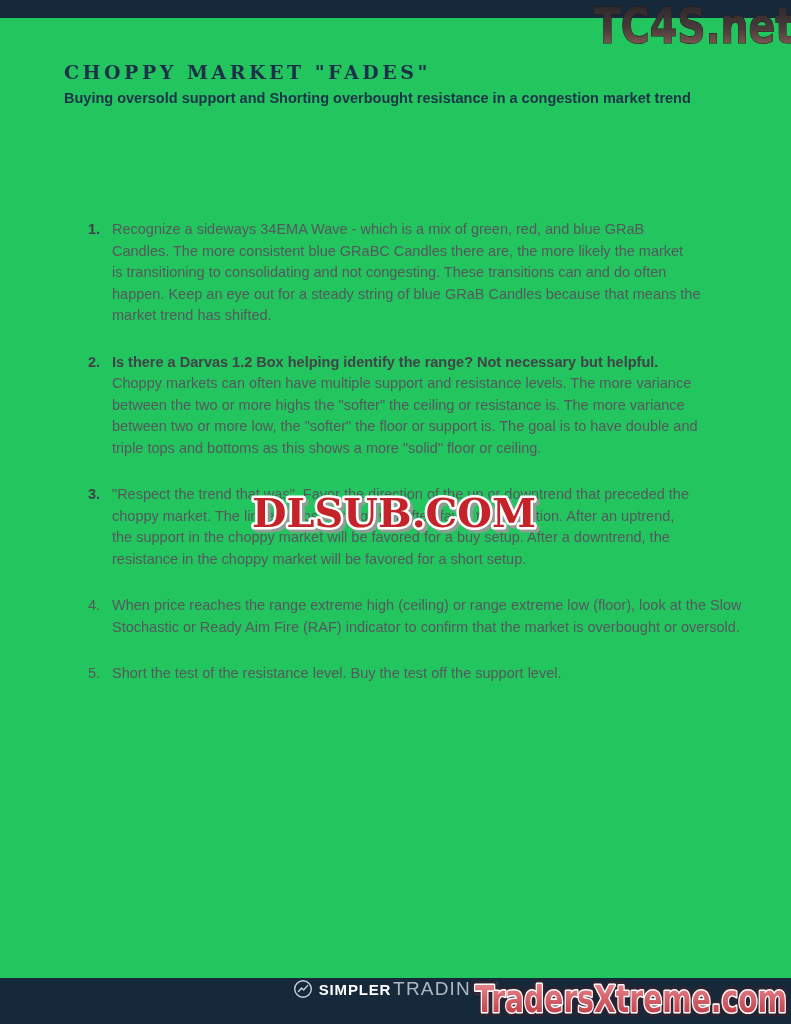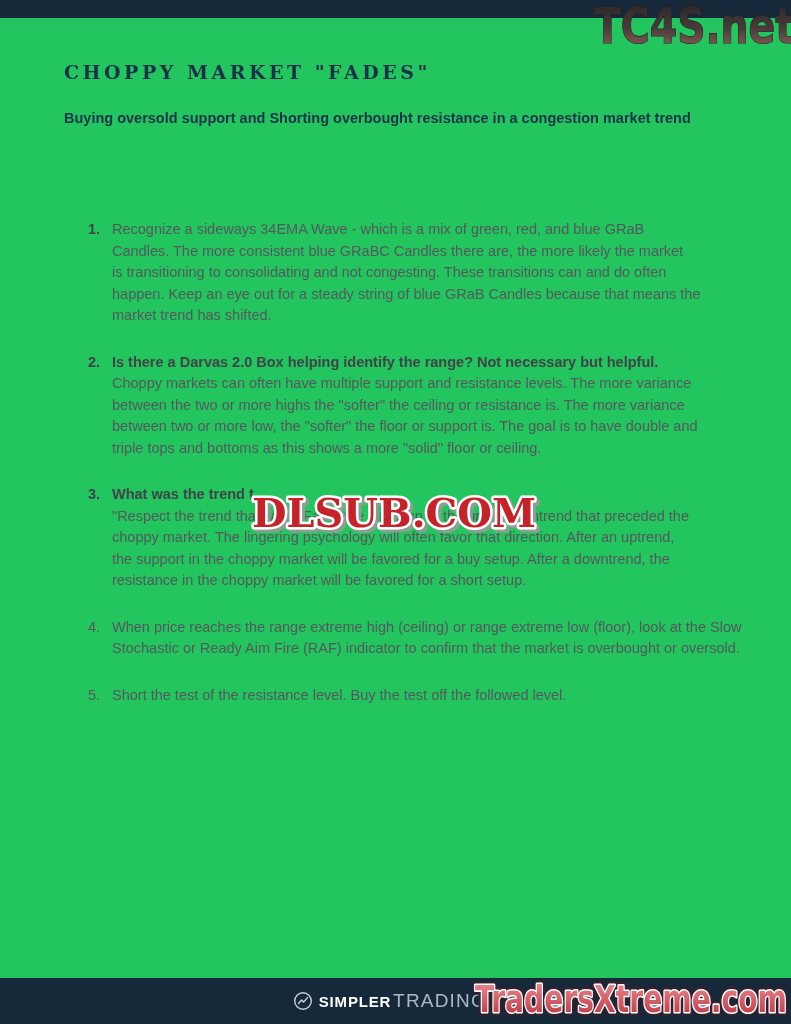--- a/index.html
+++ b/index.html
@@ -11,35 +11,35 @@
 
   .wm{position:absolute;pointer-events:none;}
   .wm-tc4s{top:-2px;right:-6px;}
   .wm-dlsub{top:490px;left:244px;}
   .wm-traders{top:974px;right:-4px;}
 
   .title{position:absolute;top:61px;left:64px;margin:0;
          font-family:"DejaVu Serif",serif;font-weight:bold;font-size:19px;line-height:22px;
          letter-spacing:3.5px;color:#1c3149;white-space:nowrap;}
   .subtitle{position:absolute;top:90px;left:64px;font-weight:bold;font-size:14.5px;
-            line-height:17px;color:#1d3349;white-space:nowrap;margin-top:20px;}
+            line-height:17px;color:#1d3349;white-space:nowrap;}
 
   .intro{position:absolute;top:129px;left:64px;width:680px;margin:0;
          font-size:15px;line-height:21.5px;color:#56585d;white-space:pre-line;}
 
   .list{position:absolute;top:219px;left:88px;width:676px;list-style:none;margin:0;padding:0;}
   .item{display:flex;margin-bottom:25px;font-size:14.5px;line-height:21.5px;color:#56585d;}
   .item .num{flex:0 0 24px;}
   .item .content{flex:1 1 auto;max-width:652px;}
   .item .heading{white-space:pre-line;}
   .item .body{white-space:pre-line;}
   .item.bold-item .num,.item.bold-item .heading{font-weight:bold;color:#414348;}
 
   .footer{position:absolute;left:0;top:978px;width:791px;height:46px;background:#16293b;
-          display:flex;align-items:center;justify-content:center;}
+          display:flex;align-items:flex-start;justify-content:center;}
   .brand{display:flex;align-items:center;gap:6px;}
   .brand .b1{color:#ffffff;font-weight:bold;font-size:15px;letter-spacing:0.8px;}
   .brand .b2{color:#aeb8c2;font-weight:300;font-size:19px;letter-spacing:1.2px;margin-left:-4px;}
   .brand .reg{color:#aeb8c2;font-size:7px;vertical-align:super;position:relative;top:-5px;}
 </style>
 </head>
 <body>
 
 <div class="page">
 
@@ -68,48 +68,47 @@
         <div class="body">Recognize a sideways 34EMA Wave  - which is a mix of green, red, and blue GRaB
 Candles. The more consistent blue GRaBC Candles there are, the more likely the market
 is transitioning to consolidating and not congesting. These transitions can and do often
 happen. Keep an eye out for a steady string of blue GRaB Candles because that means the
 market trend has shifted.</div>
       </div>
     </li>
     <li class="item bold-item">
       <span class="num">2.</span>
       <div class="content">
-        <div class="heading">Is there a Darvas 2.0 Box helping identify the range? Not necessary but helpful.</div>
+        <div class="heading">Is there a Darvas 1.2 Box helping identify the range? Not necessary but helpful.</div>
         <div class="body">Choppy markets can often have multiple support and resistance levels. The more variance
 between the two or more highs the "softer" the ceiling or resistance is. The more variance
 between two or more low, the "softer" the floor or support is. The goal is to have double and
 triple tops and bottoms as this shows a more "solid" floor or ceiling.</div>
       </div>
     </li>
     <li class="item bold-item">
       <span class="num">3.</span>
       <div class="content">
-        <div class="heading">What was the trend t</div>
         <div class="body">"Respect the trend that was". Favor the direction of the up or downtrend that preceded the
 choppy market. The lingering psychology will often favor that direction. After an uptrend,
 the support in the choppy market will be favored for a buy setup. After a downtrend, the
 resistance in the choppy market will be favored for a short setup.</div>
       </div>
     </li>
     <li class="item">
       <span class="num">4.</span>
       <div class="content">
         <div class="body">When price reaches the range extreme high (ceiling) or range extreme low (floor), look at the Slow
 Stochastic or Ready Aim Fire (RAF) indicator to confirm that the market is overbought or oversold.</div>
       </div>
     </li>
     <li class="item">
       <span class="num">5.</span>
       <div class="content">
-        <div class="body">Short the test of the resistance level. Buy the test off the followed level.</div>
+        <div class="body">Short the test of the resistance level. Buy the test off the support level.</div>
       </div>
     </li>
   </ol>
 
   <svg class="wm wm-dlsub" width="300" height="48" viewBox="0 0 300 48">
     <defs>
       <filter id="fDlsub" x="-20%" y="-20%" width="140%" height="160%">
         <feDropShadow dx="3" dy="3" stdDeviation="0.6" flood-color="#9a9a9a" flood-opacity="0.9"></feDropShadow>
       </filter>
     </defs>

